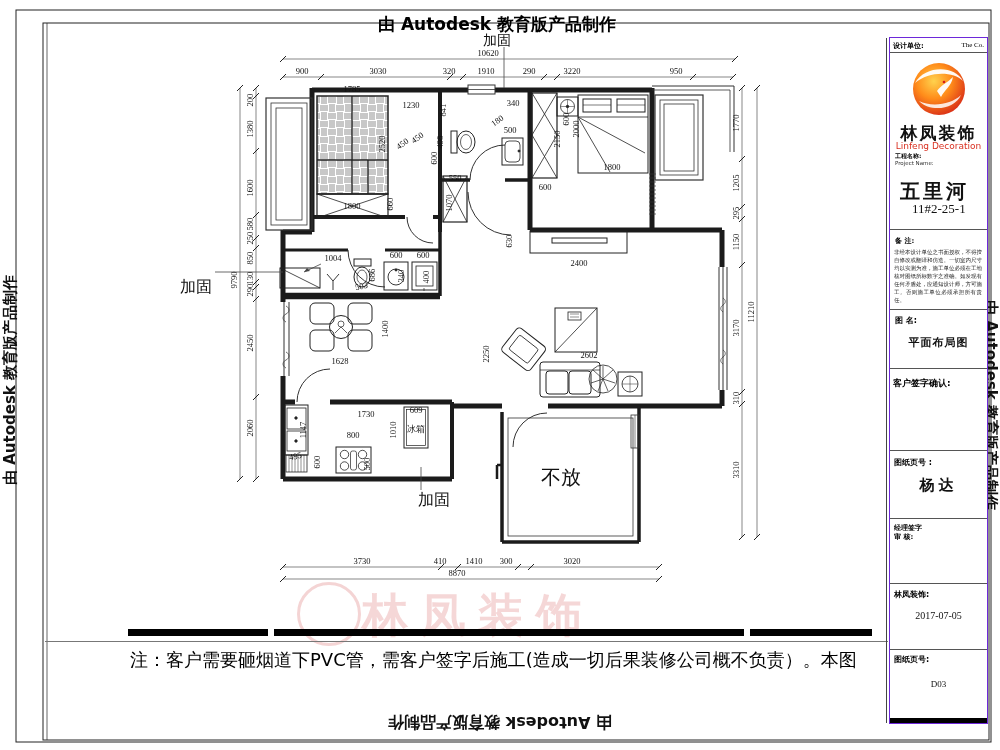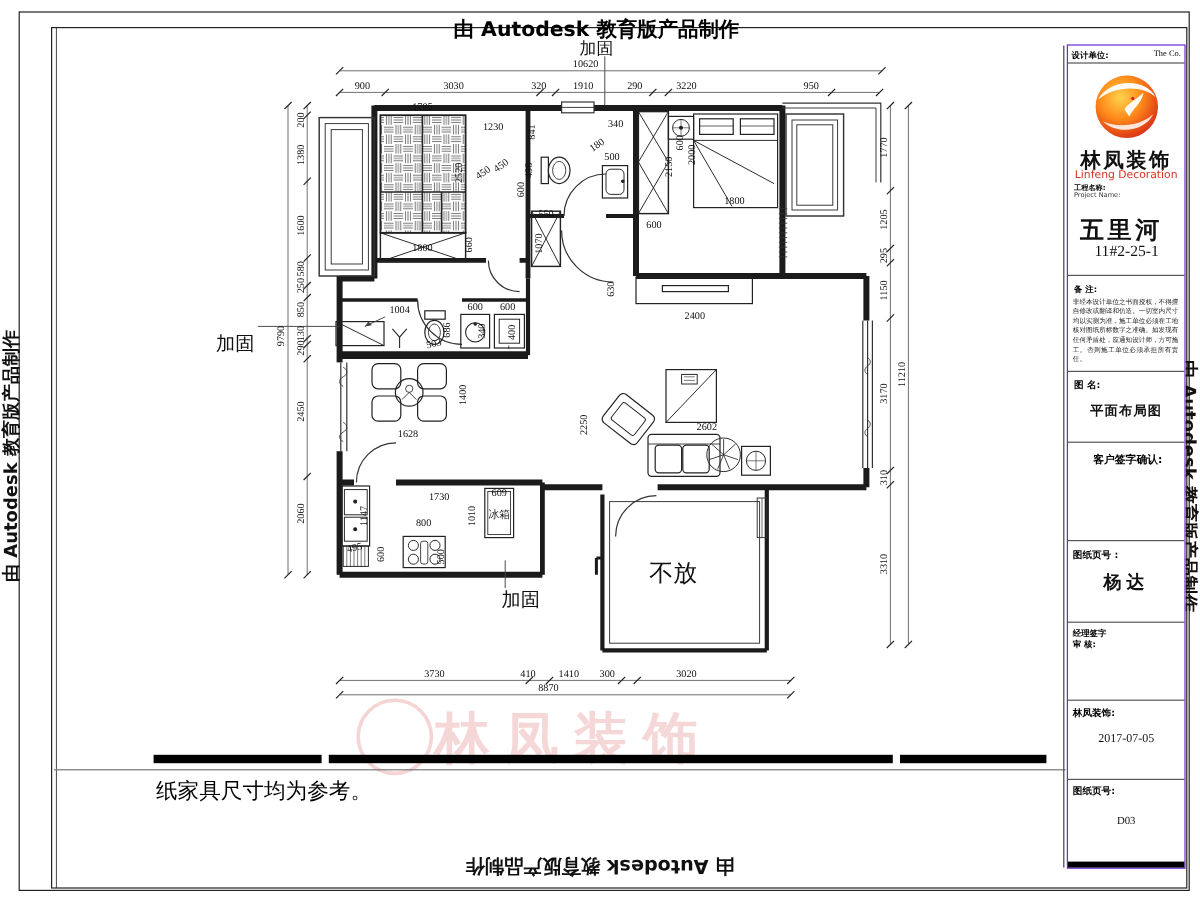--- a/index.html
+++ b/index.html
@@ -406,21 +406,21 @@
   <div class="abs vtext vbottom">由 Autodesk 教育版产品制作</div>
 
   <div class="abs watermark-circle"></div>
   <div class="abs watermark-text">林凤装饰</div>
 
   <div class="bar" style="left:128px;width:140px;"></div>
   <div class="bar" style="left:274px;width:470px;"></div>
   <div class="bar" style="left:750px;width:122px;"></div>
   <div class="rule"></div>
   <div class="abs note">
-    <div>纸家具尺寸均为参考。</div>
+    <div>注：客户需要砸烟道下PVC管，需客户签字后施工(造成一切后果装修公司概不负责）。本图</div>
   </div>
 
   <div class="abs tblock">
     <div class="inline"></div>
 
     <div class="tb lbl" style="left:3px;top:3px;">设计单位:</div>
     <div class="tb lbl tb-right serif" style="top:3px;font-weight:normal;">The  Co.</div>
     <div class="tb-div" style="top:14px;"></div>
 
     <svg class="tb" style="left:21px;top:23px;" width="56" height="56">
@@ -440,21 +440,21 @@
     <div class="tb-div" style="top:191px;"></div>
 
     <div class="tb lbl" style="left:5px;top:198px;">备  注:</div>
     <div class="tb remark" style="top:210px;">非经本设计单位之书面授权，不得擅自修改或翻译和仿造。一切室内尺寸均以实测为准，施工单位必须在工地核对图纸所标数字之准确。如发现有任何矛盾处，应通知设计师，方可施工。否则施工单位必须承担所有责任。</div>
     <div class="tb-div" style="top:271px;"></div>
 
     <div class="tb lbl" style="left:5px;top:277px;font-size:8px;">图  名:</div>
     <div class="tb center-row" style="top:297px;font-size:11px;font-weight:bold;letter-spacing:1px;">平面布局图</div>
     <div class="tb-div" style="top:330px;"></div>
 
-    <div class="tb lbl" style="left:3px;top:339px;font-size:9px;margin-left:18px;">客户签字确认:</div>
+    <div class="tb lbl" style="left:3px;top:339px;font-size:9px;">客户签字确认:</div>
     <div class="tb-div" style="top:412px;"></div>
 
     <div class="tb lbl" style="left:4px;top:419px;font-size:8px;">图纸页号 :</div>
     <div class="tb center-row" style="top:438px;font-size:15px;font-weight:bold;letter-spacing:4px;">杨达</div>
     <div class="tb-div" style="top:480px;"></div>
 
     <div class="tb lbl" style="left:4px;top:485px;">经理签字</div>
     <div class="tb lbl" style="left:4px;top:494px;">审  核:</div>
     <div class="tb-div" style="top:545px;"></div>
 

